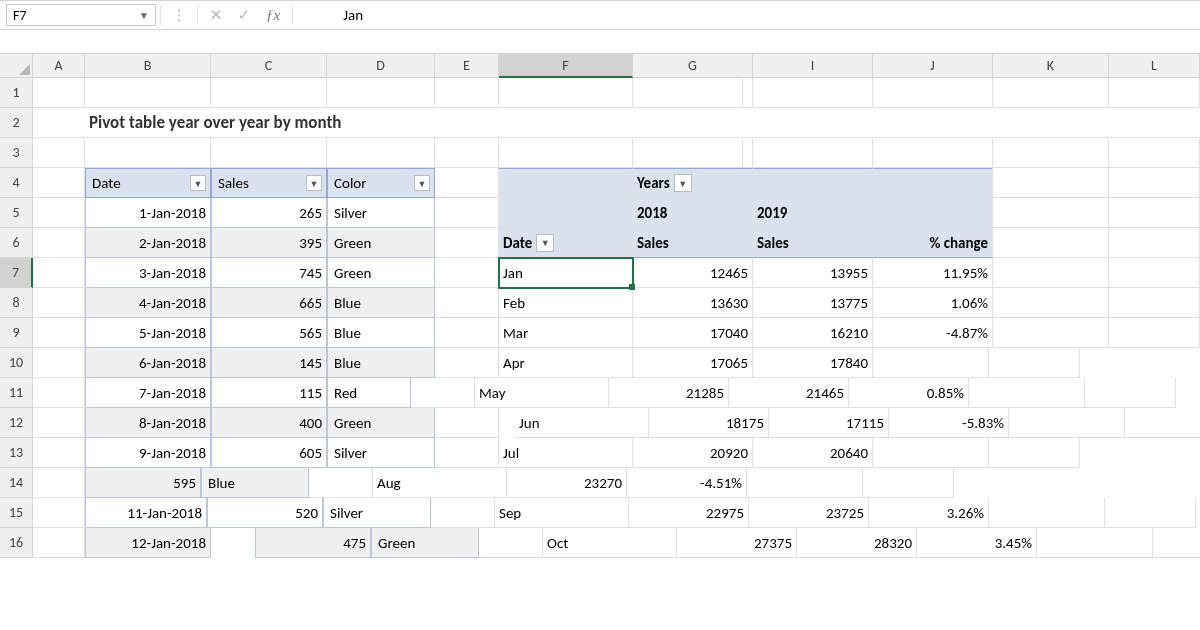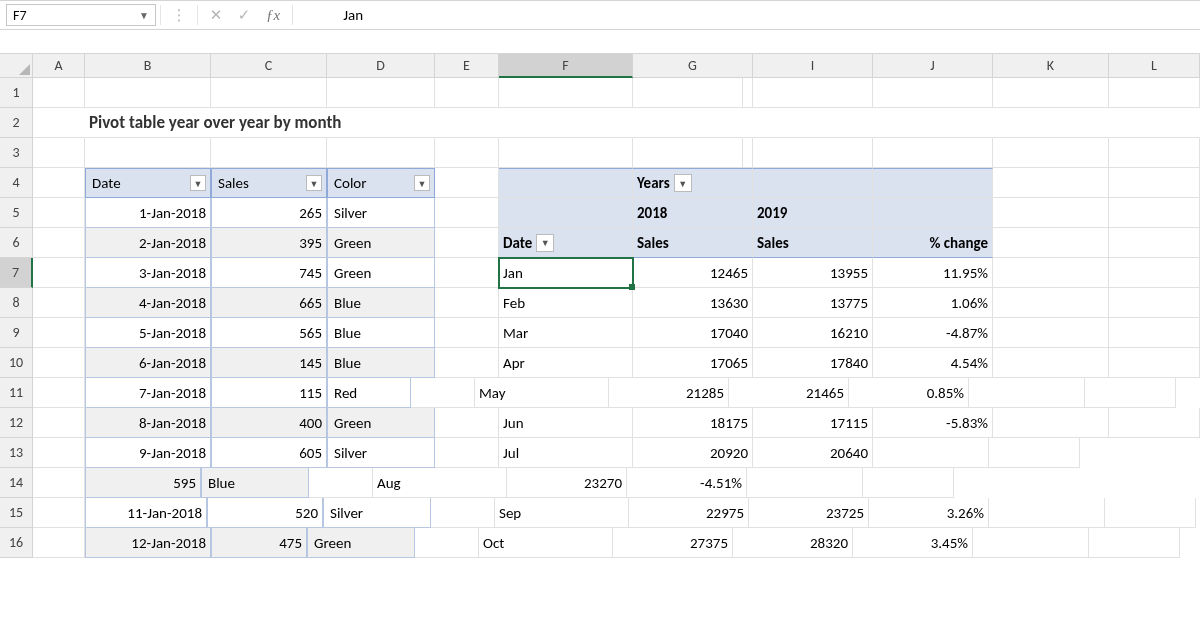--- a/index.html
+++ b/index.html
@@ -478,23 +478,20 @@
           <div class="cell " style="width: 64px;"></div>
           <div class="cell " style="width: 134px;">
             <span>Apr</span>
           </div>
           <div class="cell right" style="width: 120px;">
             <span>17065</span>
           </div>
           <div class="cell right" style="width: 120px;">
             <span>17840</span>
           </div>
-          <div class="cell right" style="width: 120px;">
-            <span>4.54%</span>
-          </div>
           <div class="cell " style="width: 116px;"></div>
           <div class="cell " style="width: 91px;"></div>
         </div>
         <div class="row">
           <div class="cell " style="width: 52px;"></div>
           <div class="cell td alt right" style="width: 126px;">
             <span>7-Jan-2018</span>
           </div>
           <div class="cell td alt right" style="width: 116px;">
             <span>115</span>
@@ -523,21 +520,21 @@
           <div class="cell td band right" style="width: 126px;">
             <span>8-Jan-2018</span>
           </div>
           <div class="cell td band right" style="width: 116px;">
             <span>400</span>
           </div>
           <div class="cell td band" style="width: 108px;">
             <span>Green</span>
           </div>
           <div class="cell " style="width: 64px;"></div>
-          <div class="cell " style="width: 134px;">
+          <div class="cell " style="width: 134px; margin-left: 16px;">
             <span>Jun</span>
           </div>
           <div class="cell right" style="width: 120px;">
             <span>18175</span>
           </div>
           <div class="cell right" style="width: 120px;">
             <span>17115</span>
           </div>
           <div class="cell right" style="width: 120px;">
             <span>-5.83%</span>
@@ -615,21 +612,21 @@
             <span>3.26%</span>
           </div>
           <div class="cell " style="width: 116px;"></div>
           <div class="cell " style="width: 91px;"></div>
         </div>
         <div class="row">
           <div class="cell " style="width: 52px;"></div>
           <div class="cell td band right" style="width: 126px;">
             <span>12-Jan-2018</span>
           </div>
-          <div class="cell td band right" style="width: 96px;">
+          <div class="cell td band right" style="width: 116px; margin-left: 44px;">
             <span>475</span>
           </div>
           <div class="cell td band" style="width: 108px;">
             <span>Green</span>
           </div>
           <div class="cell " style="width: 64px;"></div>
           <div class="cell " style="width: 134px;">
             <span>Oct</span>
           </div>
           <div class="cell right" style="width: 120px;">

